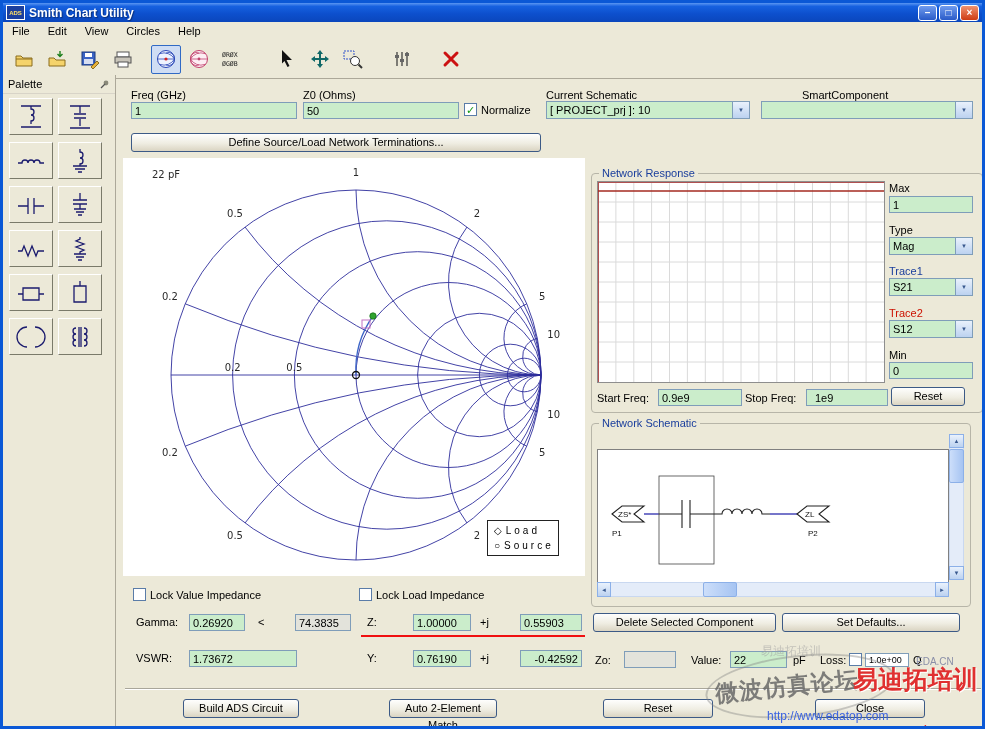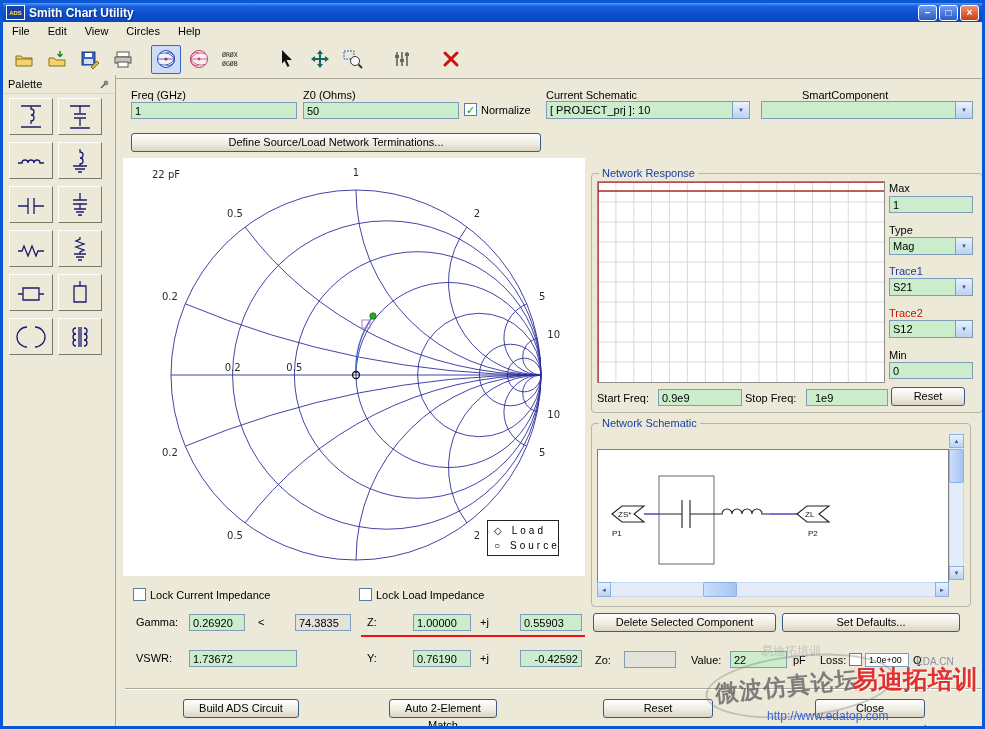--- a/index.html
+++ b/index.html
@@ -34,21 +34,21 @@
 .dda{width:16px;border-left:1px solid #7F9DB9;background:linear-gradient(#E9F1FC,#BCD2F0);display:flex;align-items:center;justify-content:center;font-size:6px;color:#39598F}
 .cb{position:absolute;width:13px;height:13px;background:#fff;border:1px solid #5A7CA8;box-sizing:border-box;text-align:center}
 .cb.checked::after{content:"✓";color:#159915;font-size:11px;line-height:11px;font-weight:bold}
 .xpbtn{position:absolute;height:19px;background:linear-gradient(#FEFEFD,#EFEDE2 55%,#DAD4C2);border:1px solid #3C5A86;border-radius:3px;font-size:11px;line-height:17px;text-align:center;box-sizing:border-box;cursor:default}
 .grp{position:absolute;border:1px solid #B7B5A8;border-radius:4px}
 .gtitle{position:absolute;background:#ECE9D8;padding:0 3px;color:#1A3E9C;white-space:nowrap;z-index:3}
 .panel-white{position:absolute;background:#fff}
 .plot{position:absolute;background:#fff;border:1px solid #8E8E8E;box-sizing:border-box}
 .legend{position:absolute;background:#fff;border:1px solid #222;padding:4px 6px;display:flex;flex-direction:column;gap:4px;font-size:10px;z-index:4}
 .legend .row{display:flex;align-items:center}
-.lsp{letter-spacing:3px;margin-left:10px}
+.lsp{letter-spacing:3px;margin-left:4px}
 .schem{position:absolute;background:#fff;border:1px solid #808080;box-sizing:border-box}
 .sbbtn{position:absolute;background:linear-gradient(#EAF2FD,#BCD2F0);border:1px solid #8CB0E8;color:#39598F;font-size:6px;display:flex;align-items:center;justify-content:center;box-sizing:border-box}
 .sbtrack{position:absolute;background:#E4ECF9;border:1px solid #C9D8F0;box-sizing:border-box}
 .sbthumb{position:absolute;background:linear-gradient(90deg,#CCDEFA,#A6C4F2);border:1px solid #8CB0E8;box-sizing:border-box;border-radius:2px}
 .hr3d{position:absolute;border-top:1px solid #A9A69A;border-bottom:1px solid #FFF;height:0}
 .scl{fill:none;stroke:#2E2E9C;stroke-width:0.9}
 .sct{font:10px "DejaVu Sans",sans-serif;fill:#2A2A2A}
 .scann{font:10px "DejaVu Sans",sans-serif;fill:#2A2A2A}
 .sctraj{fill:none;stroke:#3E66C8;stroke-width:1.3}
 .sccursor{fill:none;stroke:#C473C4;stroke-width:1}
@@ -309,21 +309,21 @@
         <span>◇</span>
         <span class="lsp">Load</span>
       </div>
     <div class="row">
         <span>○</span>
         <span class="lsp">Source</span>
       </div>
   </div>
 
   <span class="cb" style="left:130px;top:585px"></span>
-  <span class="lbl" style="left:147px;top:586px">Lock Current Impedance</span>
+  <span class="lbl" style="left:147px;top:586px">Lock Value Impedance</span>
   <span class="cb" style="left:356px;top:585px"></span>
   <span class="lbl" style="left:373px;top:586px">Lock Load Impedance</span>
 
   <span class="lbl" style="left:133px;top:613px">Gamma:</span>
   <input class="fld" style="left: 186px; top: 611px; width: 56px;" value="0.26920">
   <span class="lbl" style="left:255px;top:613px">&lt;</span>
   <input class="fld grayfld" style="left: 292px; top: 611px; width: 56px;" value="74.3835">
   <span class="lbl" style="left:364px;top:613px">Z:</span>
   <input class="fld" style="left: 410px; top: 611px; width: 58px;" value="1.00000">
   <span class="lbl" style="left:477px;top:613px">+j</span>

